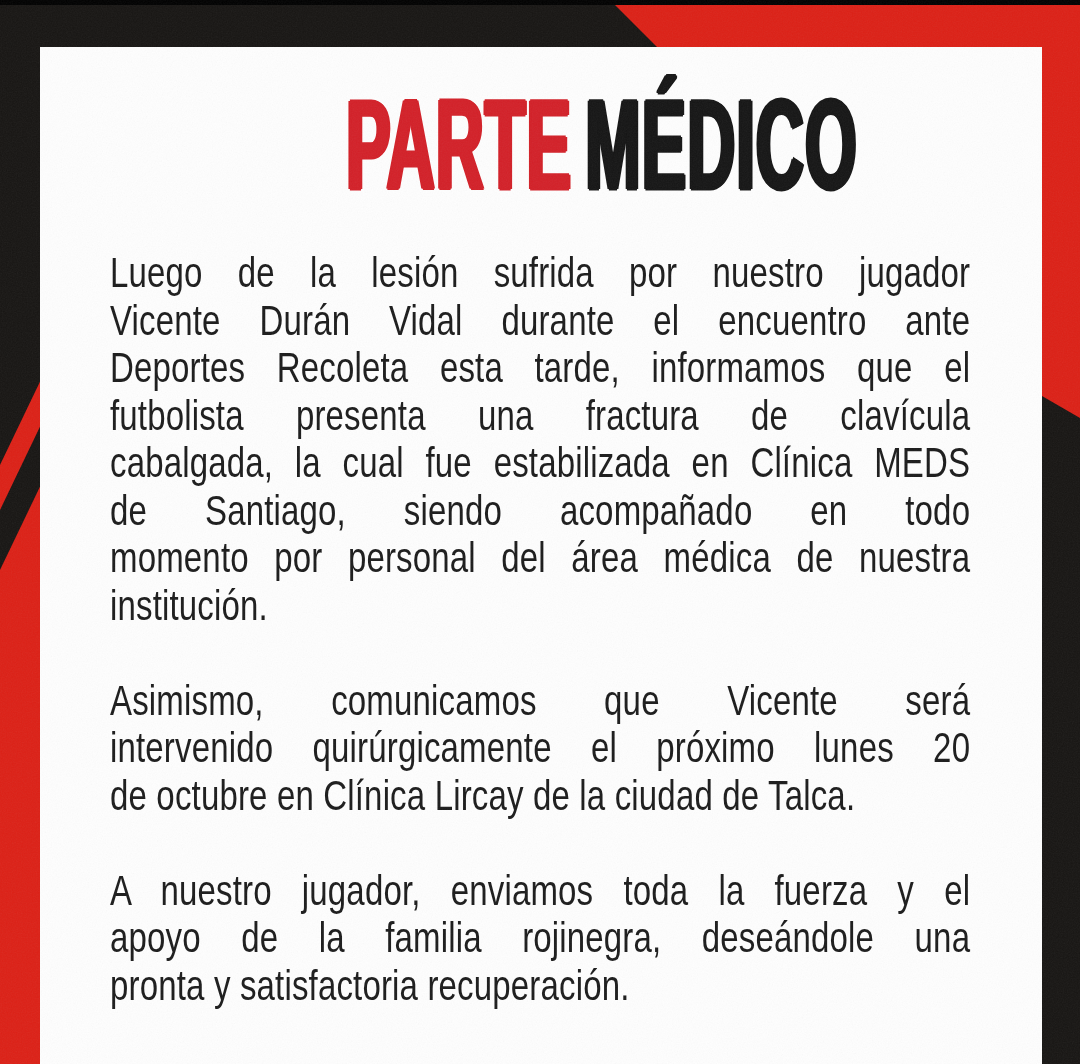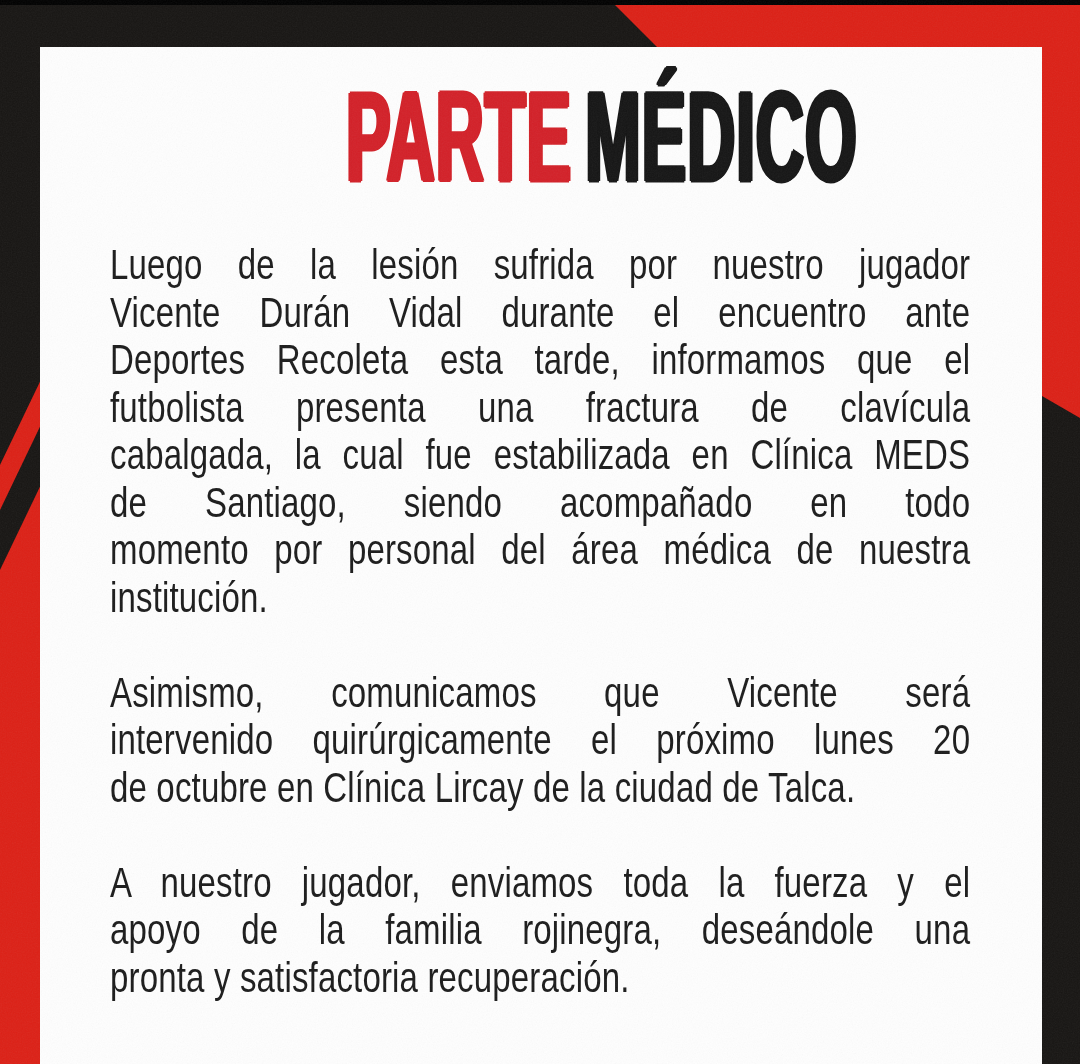--- a/index.html
+++ b/index.html
@@ -24,21 +24,21 @@
     clip-path: polygon(0px 570px, 60px 445px, 60px 1064px, 0px 1064px);
   }
   .strip-top {
     position:absolute; left:0; top:0; width:1080px; height:5px; background:#000;
   }
   .card {
     position:absolute; left:40px; top:47px; width:1002px; height:1017px;
     background:#fefefe; padding:0 70px;
   }
   .title-row {
-    margin-top:26px; text-align:center; white-space:nowrap; overflow:visible;
+    margin-top:34px; text-align:center; white-space:nowrap; overflow:visible;
   }
   .title-inner {
     display:inline-block;
     transform:scaleX(0.52); transform-origin:50% 50%;
     font-size:128px; line-height:128px; font-weight:bold; letter-spacing:2px;
   }
   .title-word {
     -webkit-text-stroke:3px;
     text-shadow: 2px 0, -2px 0, 4px 0, -4px 0;
   }

